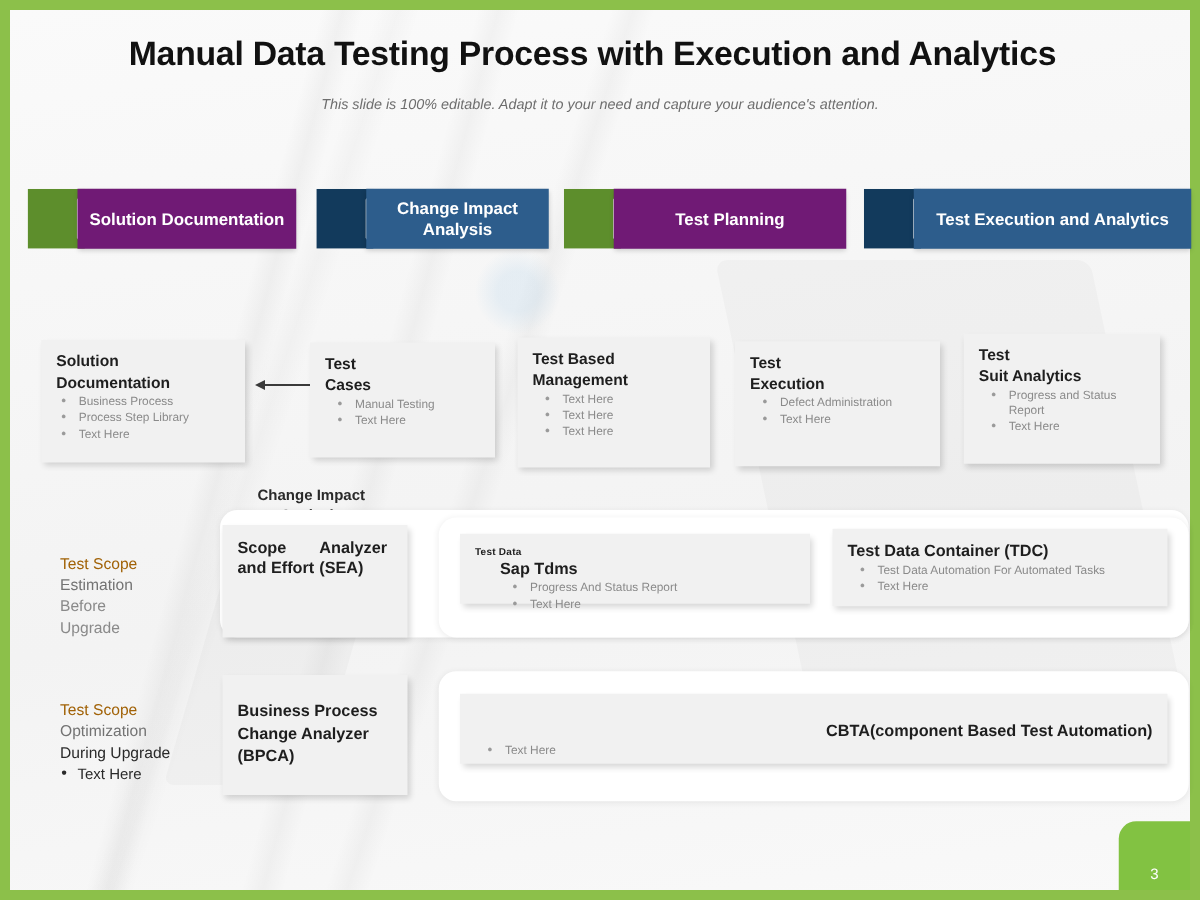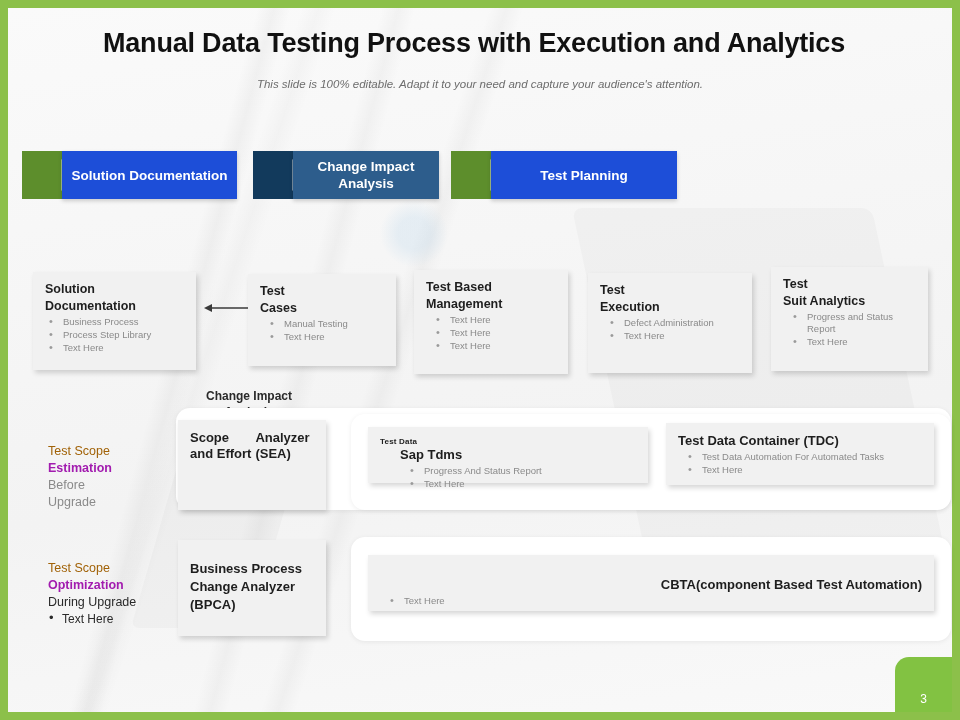--- a/index.html
+++ b/index.html
@@ -62,21 +62,21 @@
   }
   .banner .bar {
     position: absolute; top: 0; height: 48px;
     left: 40px; right: 0;
     display: flex; align-items: center; justify-content: center;
     color: #ffffff; font-weight: bold; font-size: 13.5px;
     line-height: 17px; text-align: center;
     box-shadow: 0 2px 4px rgba(0,0,0,.18);
   }
   .banner.green .tab { background: #5d8e2c; }
-  .banner.green .bar { background: #1d4ed8; }
+  .banner.green .bar { background: #701a75; }
   .banner.blue  .tab { background: #123a5c; }
   .banner.blue  .bar { background: #2d5d8c; }
 
   
   .panel {
     position: absolute;
     background: #ffffff;
     border-radius: 14px;
     box-shadow: 0 1px 5px rgba(0,0,0,.07);
   }
@@ -111,21 +111,21 @@
   }
   ul.bullets.indent li { padding-left: 24px; }
   ul.bullets.indent li::before { left: 10px; }
 
   
   .stage {
     position: absolute;
     font-size: 12.5px; line-height: 17px;
   }
   .stage .l1 { color: #a16207; font-weight: normal; }
-  .stage .l2 { color: #a21caf; font-weight: bold; }
+  .stage .l2 { color: #737373; font-weight: normal; }
   .stage .l3 { color: #8a8a8a; font-weight: normal; }
   .stage .l3.dark { color: #2a2a2a; }
   .stage ul { list-style: none; margin-top: 0; }
   .stage ul li {
     position: relative; padding-left: 14px;
     font-size: 12px; color: #2a2a2a; line-height: 16px;
   }
   .stage ul li::before {
     content: "\2022"; position: absolute; left: 1px; top: -1px;
     font-size: 13px; color: #2a2a2a;
@@ -171,20 +171,24 @@
   <div class="banner blue" style="left:245px;top:143px;width:186px;">
     <div class="tab"></div>
     <div class="bar">Change Impact Analysis</div>
   </div>
 
   <div class="banner green" style="left:443px;top:143px;width:226px;">
     <div class="tab"></div>
     <div class="bar">Test Planning</div>
   </div>
 
+  <div class="banner blue" style="left:683px;top:143px;width:262px;">
+    <div class="tab"></div>
+    <div class="bar">Test Execution and Analytics</div>
+  </div>
 
   <div class="card" style="left:25px;top:264px;width:163px;height:98px;">
     <h4>Solution</h4>
     <h4>Documentation</h4>
     <ul class="bullets">
       <li>Business Process</li>
       <li>Process Step Library</li>
       <li>Text Here</li>
     </ul>
   </div>

